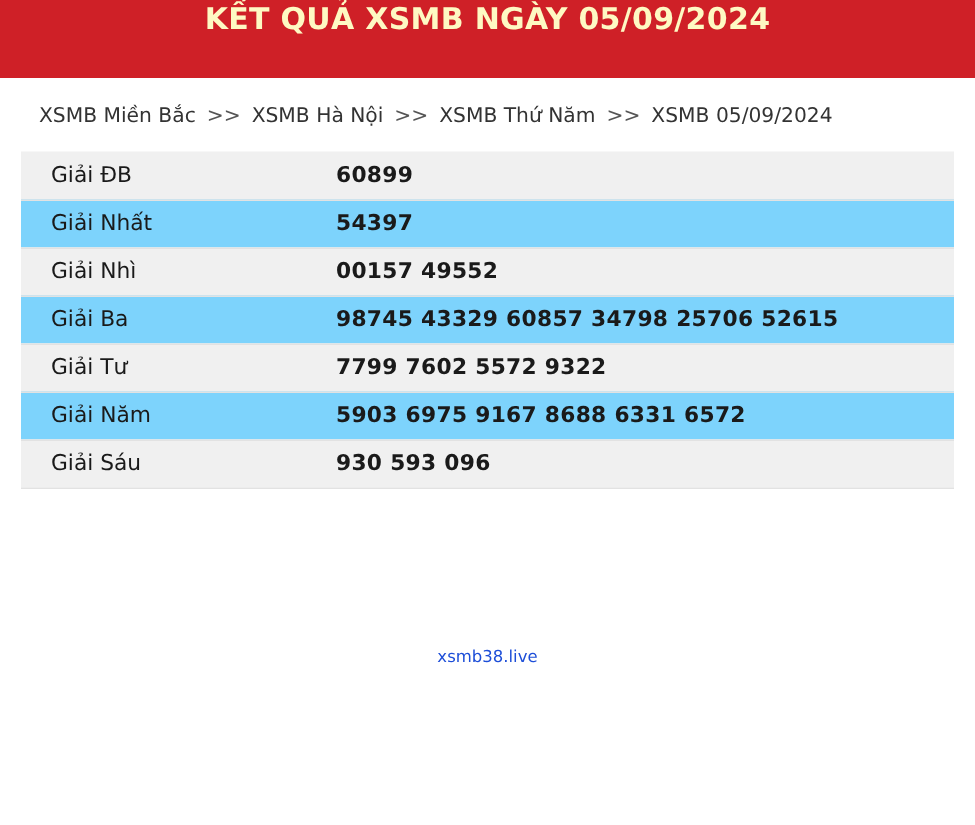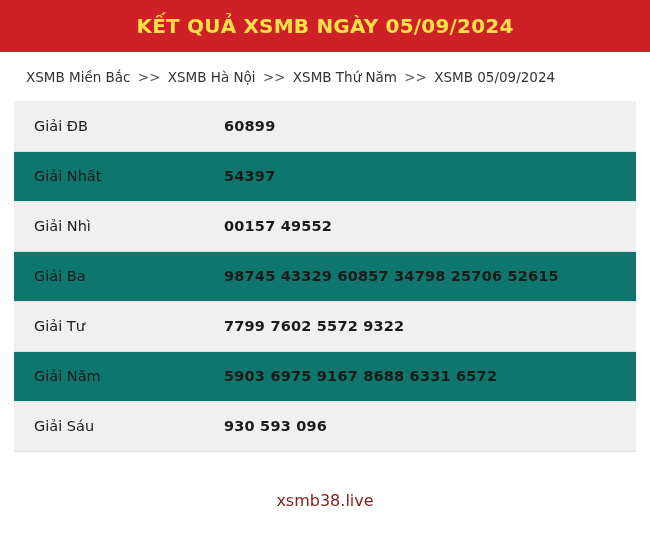--- a/index.html
+++ b/index.html
@@ -15,24 +15,23 @@
   }
   .page {
     width: 650px;
     height: 550px;
     box-sizing: border-box;
     display: flex;
     flex-direction: column;
   }
   .header {
     background: #cf2027;
-    color: #fde047;
+    color: #fef9c3;
     height: 52px;
     display: flex;
-    align-items: center;
     justify-content: center;
     flex: 0 0 auto;
   }
   .header-title {
     font-size: 20px;
     font-weight: bold;
     letter-spacing: 0.2px;
     white-space: nowrap;
   }
   .breadcrumb {
@@ -48,27 +47,27 @@
     color: #555555;
     padding: 0 3px;
   }
   .table {
     margin: 0 14px;
     border-collapse: collapse;
     width: calc(100% - 28px);
     table-layout: fixed;
   }
   .table tr {
-    height: 50px;
+    height: 32px;
   }
   .table tr.odd td {
     background: #f0f0f0;
   }
   .table tr.even td {
-    background: #0f766e;
+    background: #7dd3fc;
   }
   .table td {
     font-size: 14.5px;
     color: #1a1a1a;
     padding: 0;
     vertical-align: middle;
     border-bottom: 1px solid #e2e2e2;
   }
   .table td.label {
     width: 190px;
@@ -81,22 +80,22 @@
     white-space: nowrap;
     font-weight: bold;
   }
   .footer {
     flex: 1 1 auto;
     display: flex;
     align-items: center;
     justify-content: center;
   }
   .footer-text {
-    font-size: 16px;
-    color: #7f1d1d;
+    font-size: 11px;
+    color: #1d4ed8;
   }
 </style>
 </head>
 <body>
 
 <div class="page">
 
   <div class="header">
     <div class="header-title">KẾT QUẢ XSMB NGÀY 05/09/2024</div>
   </div>

